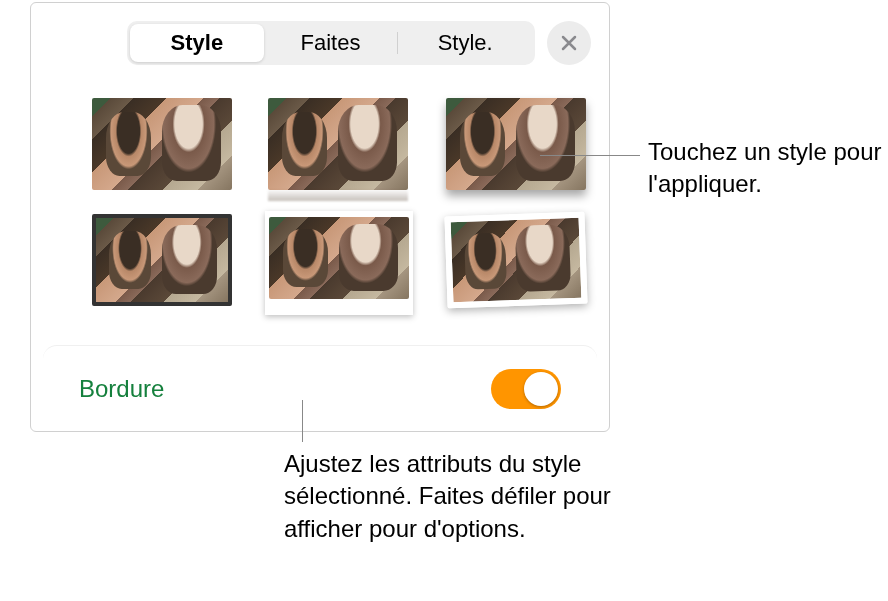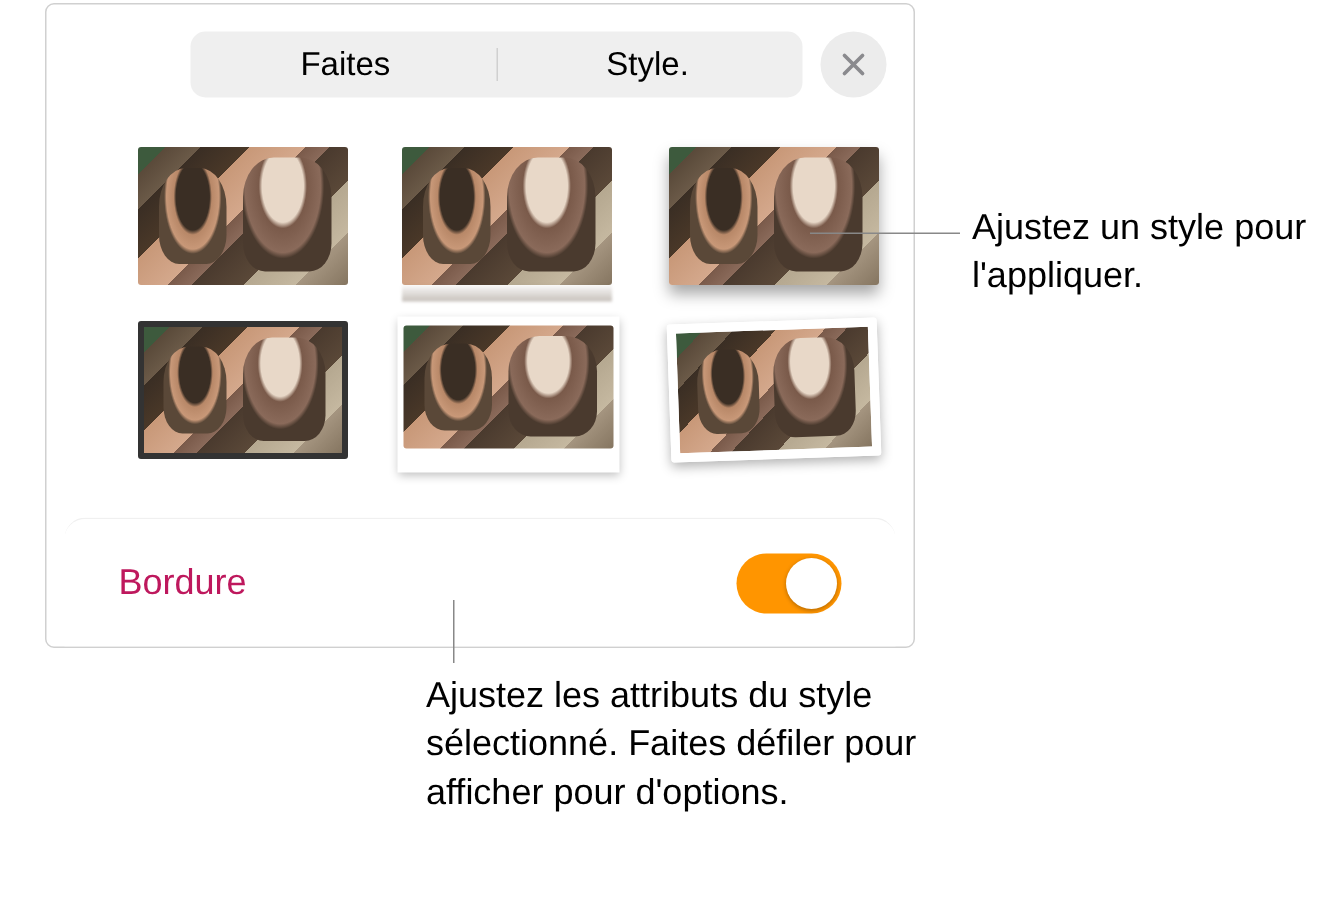--- a/index.html
+++ b/index.html
@@ -175,21 +175,21 @@
       border-top: 1px solid #f0f0f0;
       display: flex;
       align-items: center;
       justify-content: space-between;
       padding: 0 36px 0 36px;
       margin: 0 12px;
       border-radius: 14px 14px 0 0;
     }
     .bordure-label {
       font-size: 24px;
-      color: #be185d;
+      color: #15803d;
       font-weight: 400;
     }
     .toggle {
       width: 70px;
       height: 40px;
       background: #ff9500;
       border-radius: 20px;
       position: relative;
       cursor: pointer;
     }
@@ -235,20 +235,21 @@
       height: 42px;
       background: #888;
     }
   </style>
 </head>
 <body>
 
 <div class="panel">
 
   <div class="segmented-control">
+    <div class="segment active">Style</div>
     <div class="segment">Faites</div>
     <div class="segment-divider"></div>
     <div class="segment">Style.</div>
   </div>
 
   <div class="close-btn">
     <svg viewBox="0 0 18 18">
       <path d="M3 3 L15 15 M15 3 L3 15" stroke="#8a8a8e" stroke-width="2.5" stroke-linecap="round" fill="none"></path>
     </svg>
   </div>
@@ -277,16 +278,16 @@
   <div class="bordure-row">
     <span class="bordure-label">Bordure</span>
     <div class="toggle">
       <div class="toggle-knob"></div>
     </div>
   </div>
 
 </div>
 
 <div class="leader-1"></div>
-<div class="callout callout-1">Ajustez un style pour l'appliquer.</div>
+<div class="callout callout-1">Touchez un style pour l'appliquer.</div>
 
 <div class="leader-2"></div>
 <div class="callout callout-2">Ajustez les attributs du style sélectionné. Faites défiler pour afficher pour d'options.</div>
 
 </body></html>

